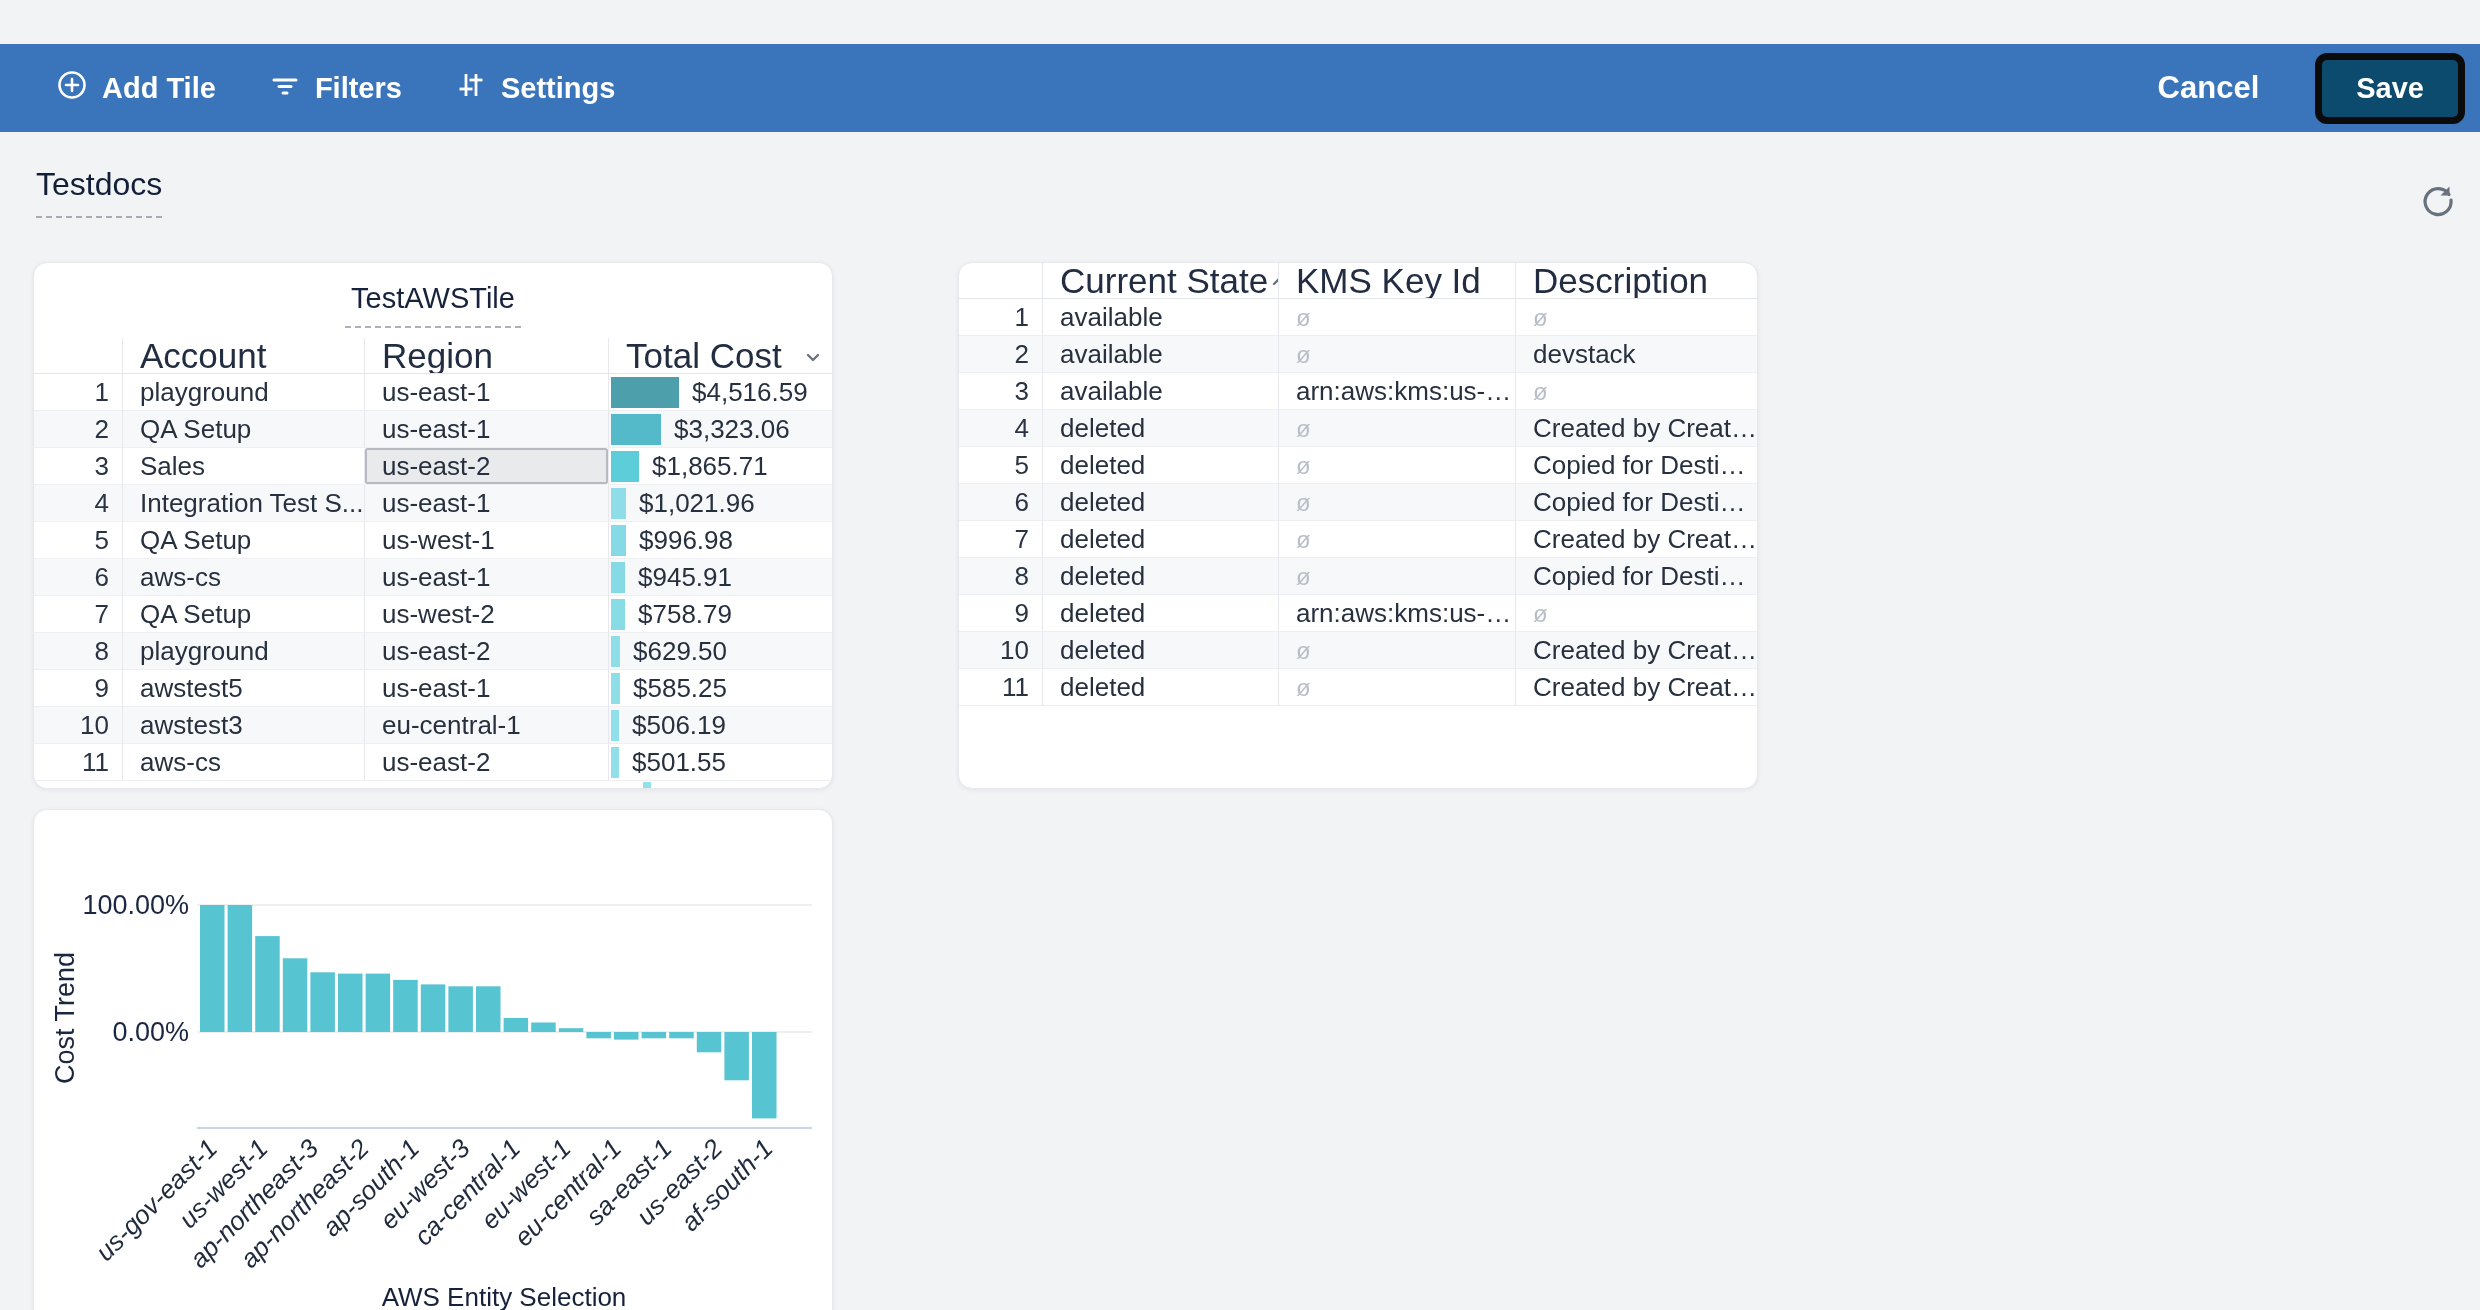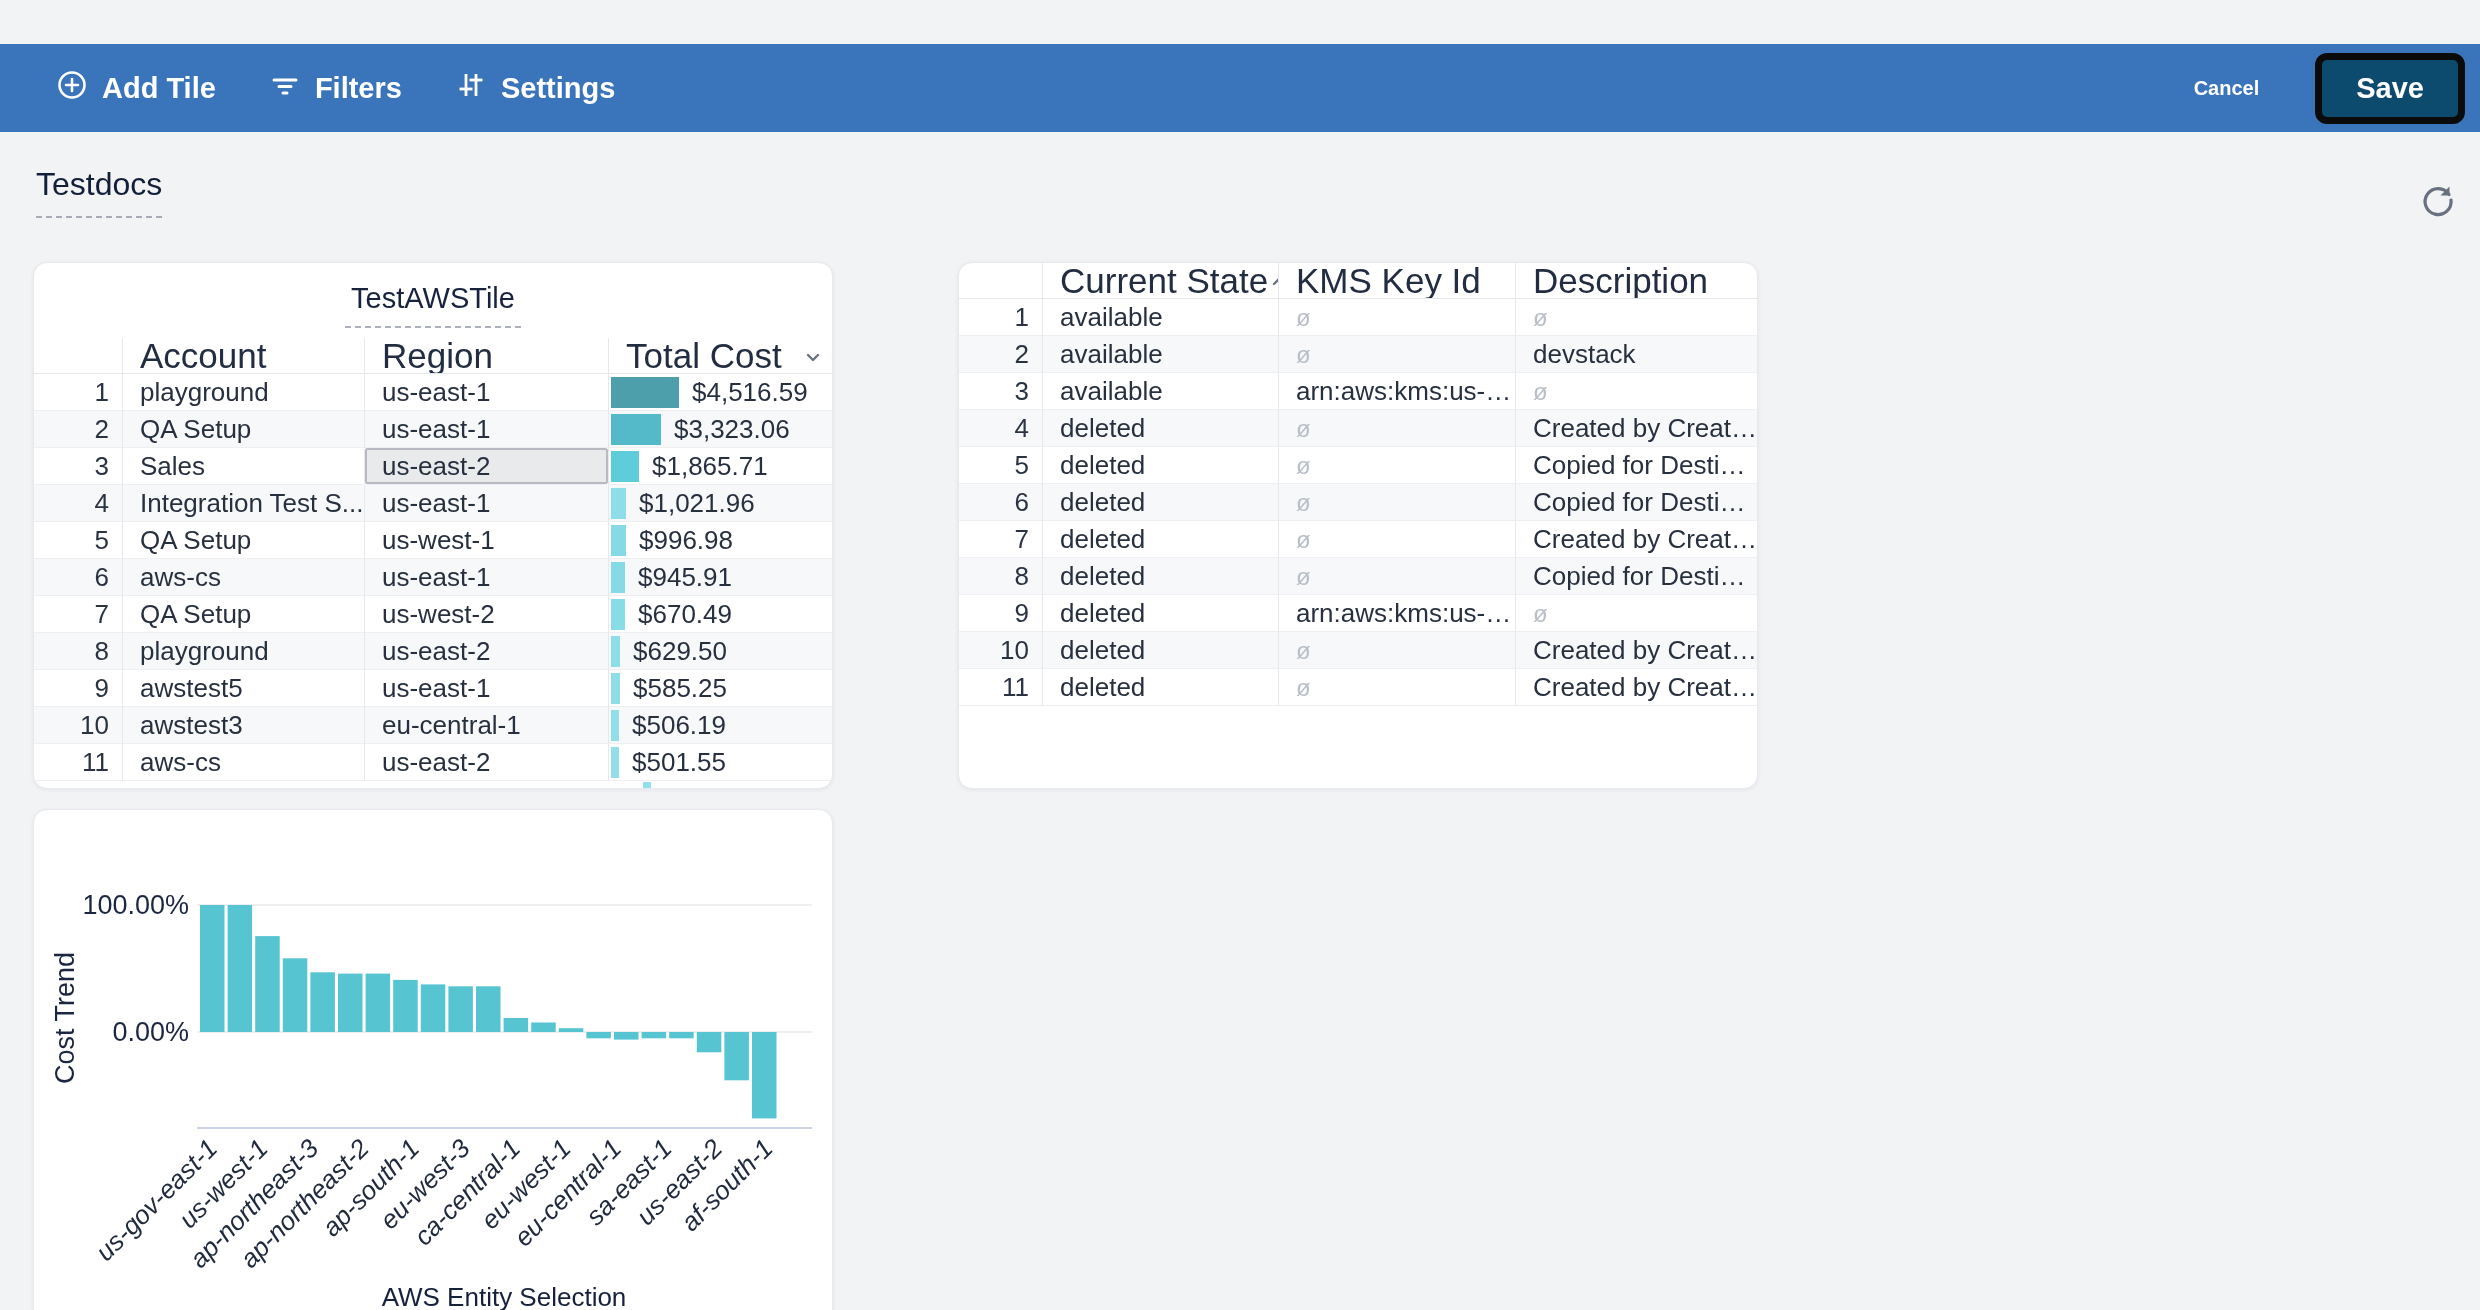--- a/index.html
+++ b/index.html
@@ -6,21 +6,21 @@
   *{box-sizing:border-box;}
   .canvas{position:relative;width:2480px;height:1310px;background:#f2f3f5;
           font-family:"Liberation Sans", sans-serif;color:#27303f;margin-top:44px;}
 
   
   .toolbar{position:absolute;left:0;top:0;width:2480px;height:88px;background:#3a74ba;
            display:flex;align-items:center;justify-content:space-between;padding:0 15px 0 55px;}
   .tb-left{display:flex;align-items:center;gap:52px;}
   .tb-btn{display:flex;align-items:center;gap:13px;color:#fff;font-size:29px;font-weight:700;cursor:pointer;}
   .tb-right{display:flex;align-items:center;gap:40px;}
-  .cancel-btn{color:#fff;font-size:20px;font-weight:700;cursor:pointer;padding:10px 16px;}
+  .cancel-btn{color:#fff;font-size:31px;font-weight:700;cursor:pointer;padding:10px 16px;}
   .save-ring{border:7px solid #0b0b0b;border-radius:12px;background:#0b0b0b;}
   .save-btn{background:#0c4a6e;color:#fff;font-size:29px;font-weight:700;border:none;
             border-radius:5px;padding:12px 34px;cursor:pointer;font-family:inherit;}
 
   
   .page-title{position:absolute;left:36px;top:122px;font-size:32px;font-weight:500;color:#121f38;
               padding-bottom:13px;border-bottom:2px dashed #a6abb5;line-height:1.15;}
   .refresh{position:absolute;left:2418px;top:136px;width:40px;height:40px;cursor:pointer;}
 
   
@@ -171,21 +171,21 @@
         <div class="cell c2 alt">us-east-1</div>
         <div class="cell c3 costcell alt">
           <div class="costbar" style="width: 14px; background: rgb(134, 218, 229);"></div>
           <div class="costtxt">$945.91</div>
         </div>
         <div class="cell num c0">7</div>
         <div class="cell c1">QA Setup</div>
         <div class="cell c2">us-west-2</div>
         <div class="cell c3 costcell">
           <div class="costbar" style="width: 14px; background: rgb(136, 220, 230);"></div>
-          <div class="costtxt">$670.49</div>
+          <div class="costtxt">$758.79</div>
         </div>
         <div class="cell num c0 alt">8</div>
         <div class="cell c1 alt">playground</div>
         <div class="cell c2 alt">us-east-2</div>
         <div class="cell c3 costcell alt">
           <div class="costbar" style="width: 9px; background: rgb(142, 222, 232);"></div>
           <div class="costtxt">$629.50</div>
         </div>
         <div class="cell num c0">9</div>
         <div class="cell c1">awstest5</div>

